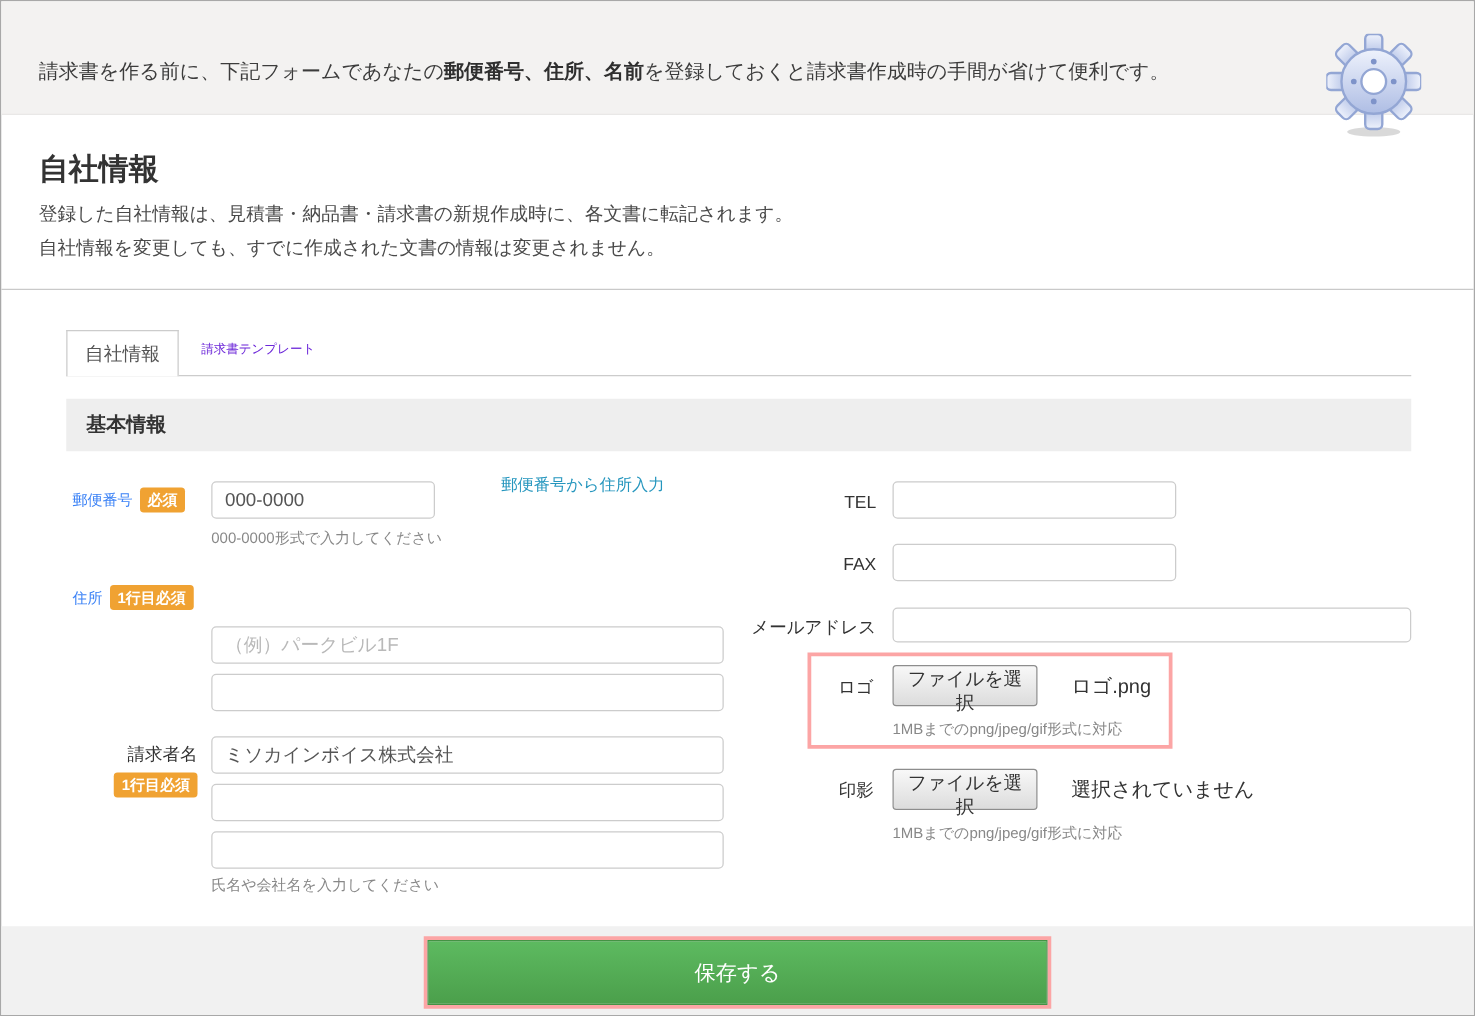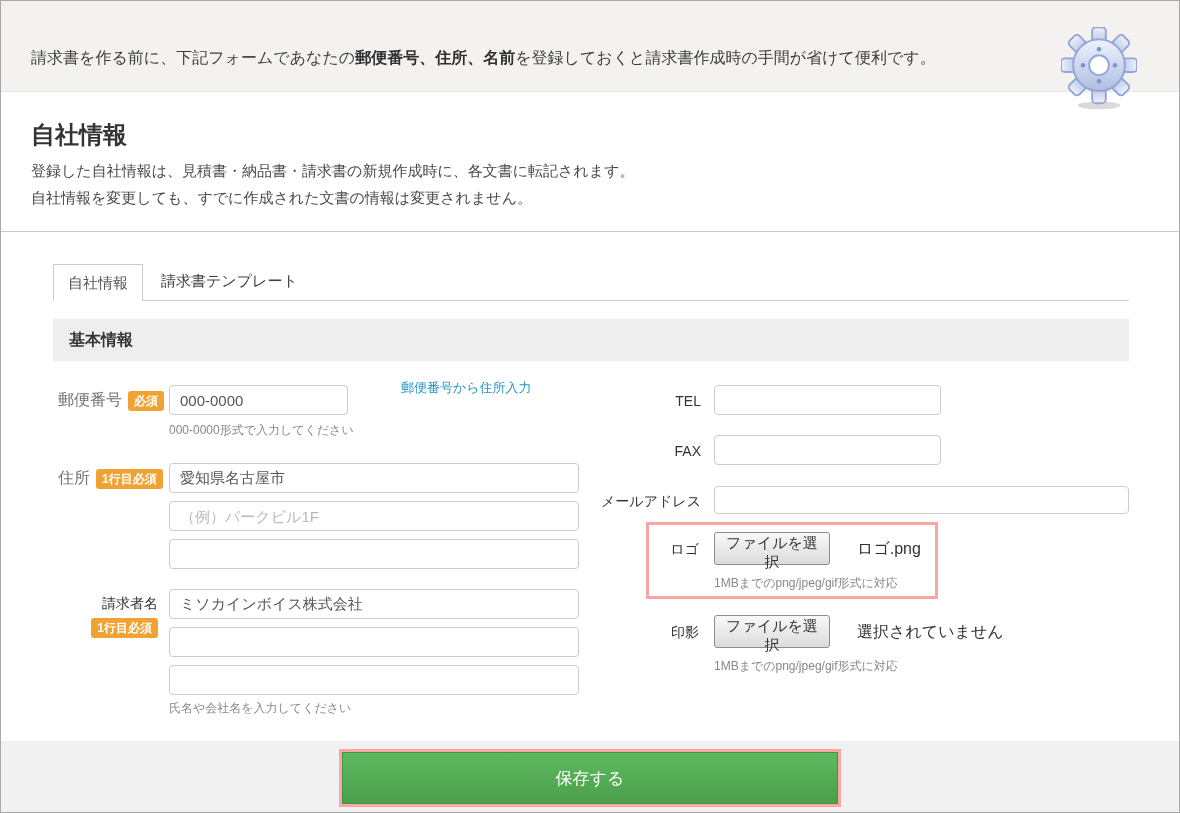--- a/index.html
+++ b/index.html
@@ -35,31 +35,31 @@
   
   .tab-line{position:absolute;top:299px;left:52px;width:1076px;height:1px;background:#ccc;}
   .tab-active{
     position:absolute;top:263px;left:52px;height:37px;width:90px;
     box-sizing:border-box;background:#fff;border:1px solid #ccc;border-bottom:none;
     display:flex;align-items:center;justify-content:center;
     font-size:15px;color:#555;z-index:2;cursor:default;
   }
   .tab-inactive{
     position:absolute;top:271px;left:160px;
-    font-size:15px;color:#404040;cursor:pointer;text-decoration:none;
+    font-size:10px;color:#6d28d9;cursor:pointer;text-decoration:none;
   }
   
   .section-bar{
     position:absolute;top:318px;left:52px;width:1076px;height:42px;
     box-sizing:border-box;background:#eee;
     display:flex;align-items:center;padding-left:16px;
     font-size:16px;font-weight:bold;color:#333;
   }
   
-  .lbl{font-size:16px;color:#737373;}
+  .lbl{font-size:12px;color:#3b82f6;}
   .label-row{position:absolute;display:flex;align-items:center;gap:6px;}
   .badge{
     display:inline-block;background:#f0a232;color:#fff;
     font-size:12px;font-weight:bold;line-height:1;
     padding:4px 6px;border-radius:3px;white-space:nowrap;
   }
   .inp{
     position:absolute;box-sizing:border-box;height:30px;
     border:1px solid #ccc;border-radius:4px;
     padding:0 10px;font-size:15px;color:#555;
@@ -143,21 +143,20 @@
     <span class="badge">必須</span>
   </div>
   <input class="inp" style="top: 384px; left: 168px; width: 179px;" value="000-0000">
   <a class="teal-link" style="top:378px;left:400px;">郵便番号から住所入力</a>
   <div class="help" style="top:421px;left:168px;">000-0000形式で入力してください</div>
 
   <div class="label-row" style="top:467px;left:57px;">
     <span class="lbl">住所</span>
     <span class="badge">1行目必須</span>
   </div>
-  <input class="inp" style="top: 462px; left: 168px; width: 410px;" value="愛知県名古屋市">
   <input class="inp" style="top: 500px; left: 168px; width: 410px;" placeholder="（例）パークビル1F">
   <input class="inp" style="top: 538px; left: 168px; width: 410px;" value="">
 
   <div class="right-lbl" style="top:594px;left:57px;width:100px;">請求者名</div>
   <div style="position:absolute;top:617px;left:57px;width:100px;text-align:right;">
     <span class="badge">1行目必須</span>
   </div>
   <input class="inp" style="top: 588px; left: 168px; width: 410px;" value="ミソカインボイス株式会社">
   <input class="inp" style="top: 626px; left: 168px; width: 410px;" value="">
   <input class="inp" style="top: 664px; left: 168px; width: 410px;" value="">

